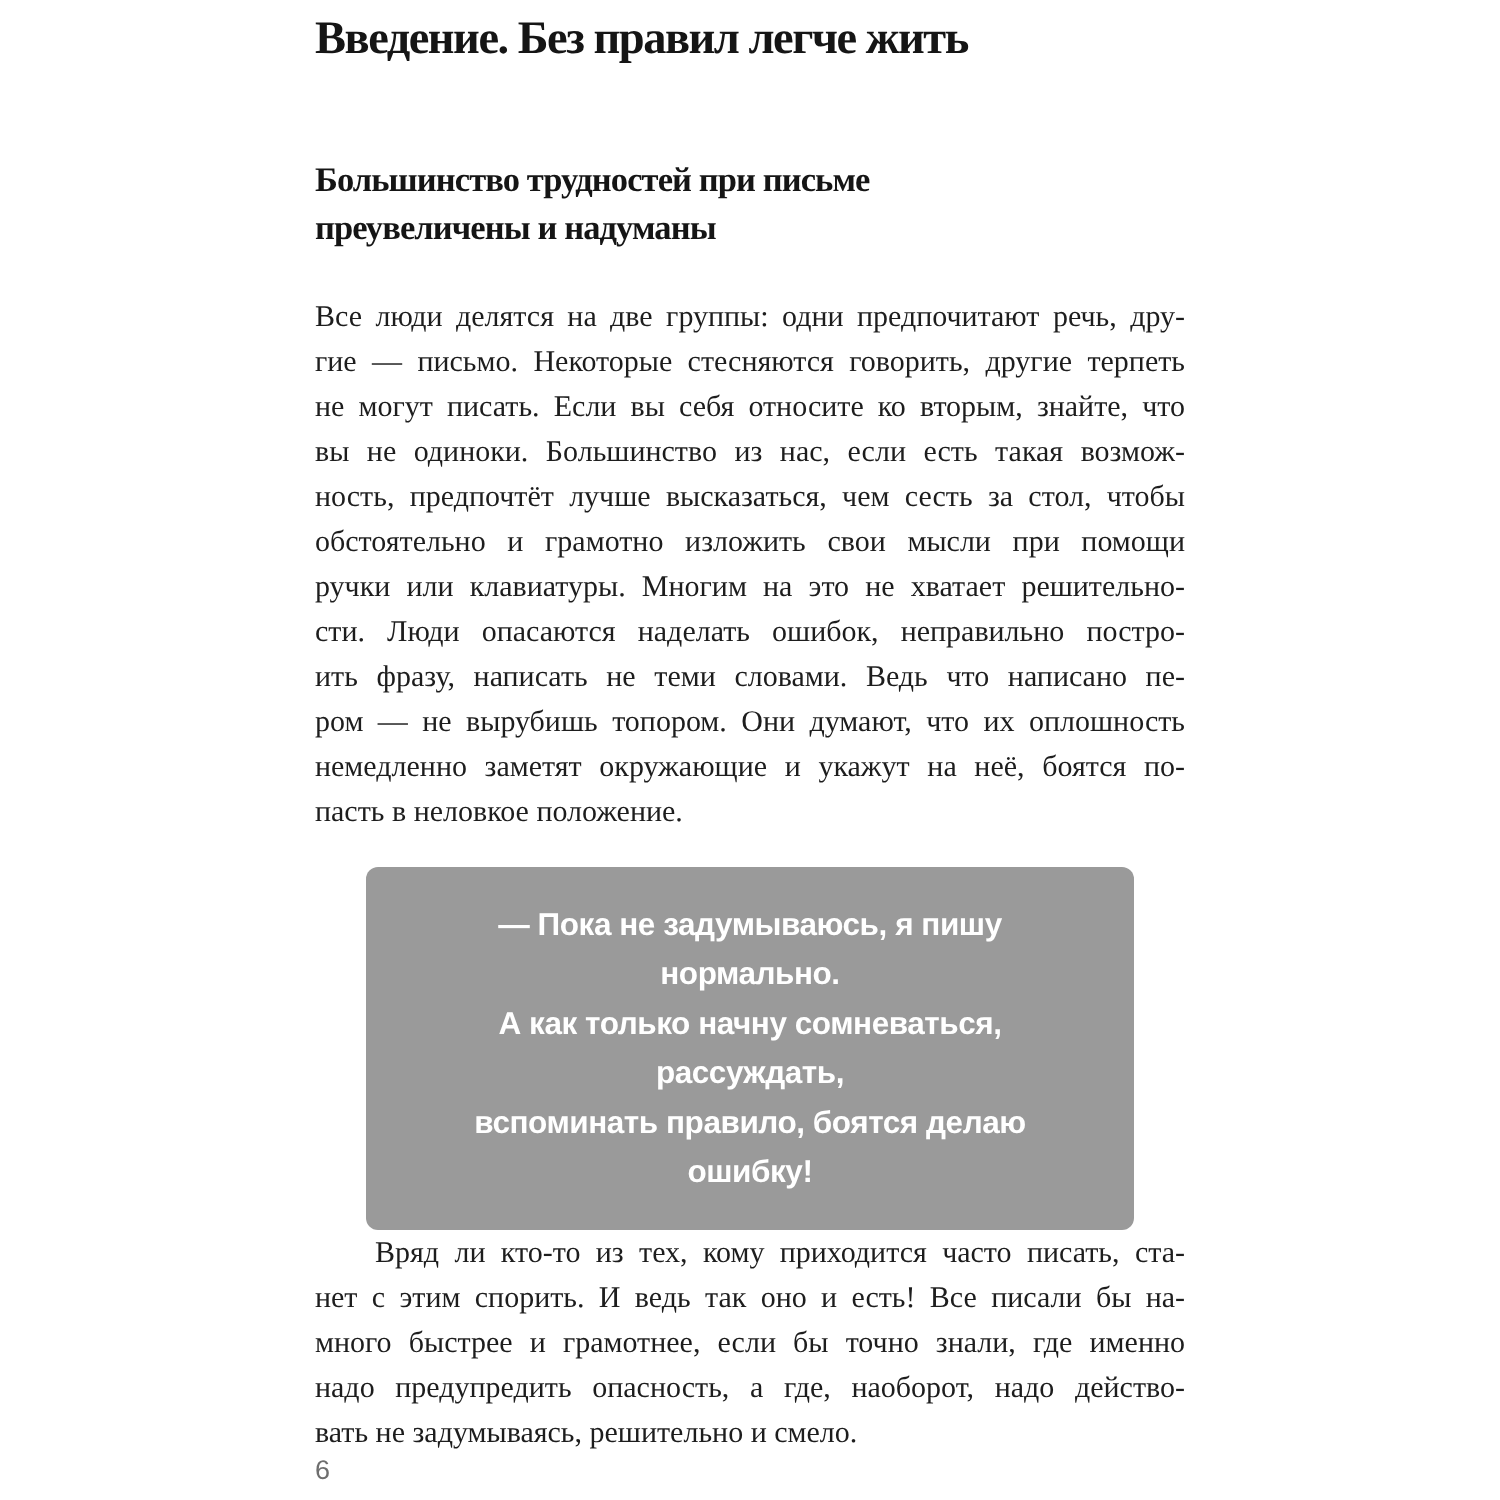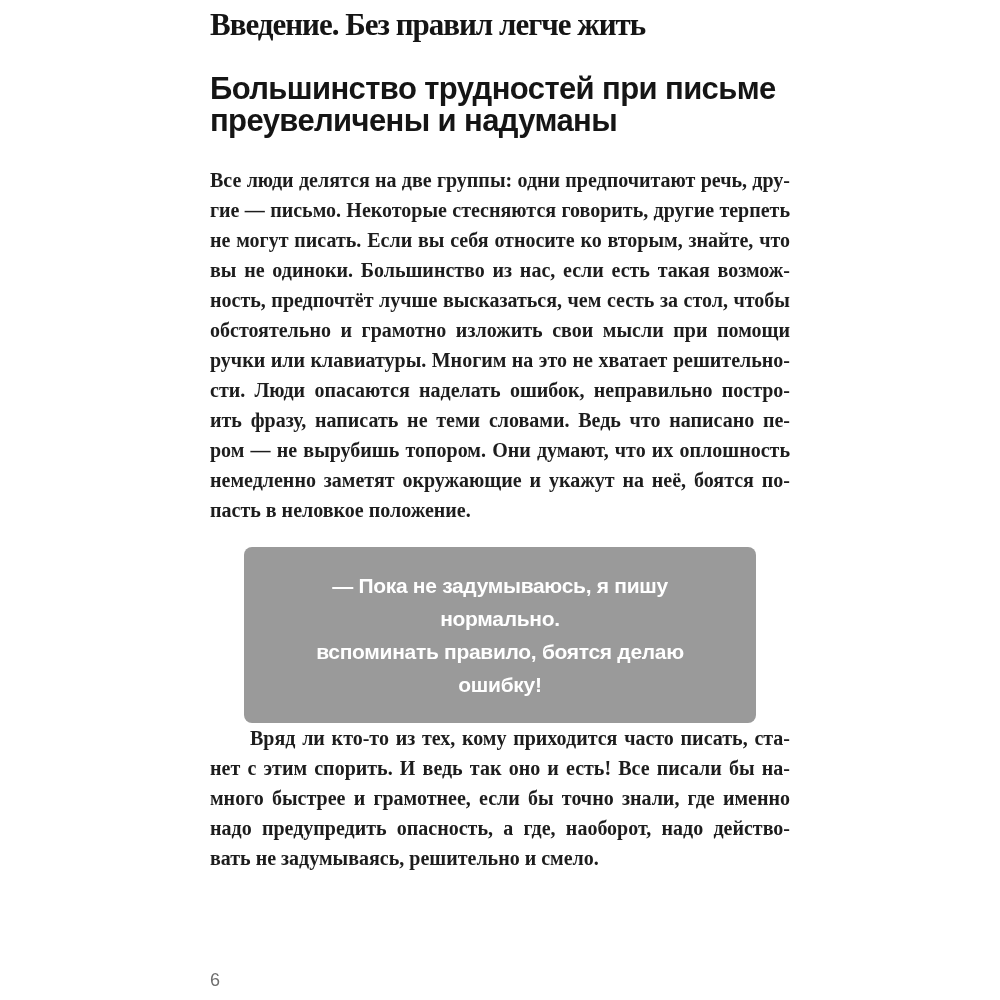--- a/index.html
+++ b/index.html
@@ -31,32 +31,31 @@
   .chapter-title {
     font-family: Liberation Serif, serif;
     font-weight: 700;
     font-size: 31px;
     line-height: 38px;
     letter-spacing: -1px;
     color: var(--heading-color);
     margin-top: 6px;
   }
   .section-heading {
-    font-family: Liberation Sans, sans-serif;
+    font-family: Liberation Serif, serif;
     font-weight: 700;
-    font-size: 31px;
+    font-size: 23px;
     line-height: 32px;
     letter-spacing: -0.6px;
     color: var(--heading-color);
-    margin-top: 29px;
+    margin-top: 60px;
   }
   .para {
     font-size: 20px;
     line-height: 30px;
-    font-weight: bold;
   }
   .para .line {
     text-align: justify;
     text-align-last: justify;
     height: 30px;
     overflow: hidden;
   }
   .para .line:last-child {
     text-align-last: left;
   }
@@ -113,20 +112,21 @@
         <div class="line">ручки или клавиатуры. Многим на это не хватает решительно-</div>
         <div class="line">сти. Люди опасаются наделать ошибок, неправильно постро-</div>
         <div class="line">ить фразу, написать не теми словами. Ведь что написано пе-</div>
         <div class="line">ром — не вырубишь топором. Они думают, что их оплошность</div>
         <div class="line">немедленно заметят окружающие и укажут на неё, боятся по-</div>
         <div class="line">пасть в неловкое положение.</div>
       </div>
 
     <div class="callout">
         <div class="line">— Пока не задумываюсь, я пишу нормально.</div>
+        <div class="line">А как только начну сомневаться, рассуждать,</div>
         <div class="line">вспоминать правило, боятся делаю ошибку!</div>
       </div>
 
     <div class="para para2">
         <div class="line">Вряд ли кто-то из тех, кому приходится часто писать, ста-</div>
         <div class="line">нет с этим спорить. И ведь так оно и есть! Все писали бы на-</div>
         <div class="line">много быстрее и грамотнее, если бы точно знали, где именно</div>
         <div class="line">надо предупредить опасность, а где, наоборот, надо действо-</div>
         <div class="line">вать не задумываясь, решительно и смело.</div>
       </div>

